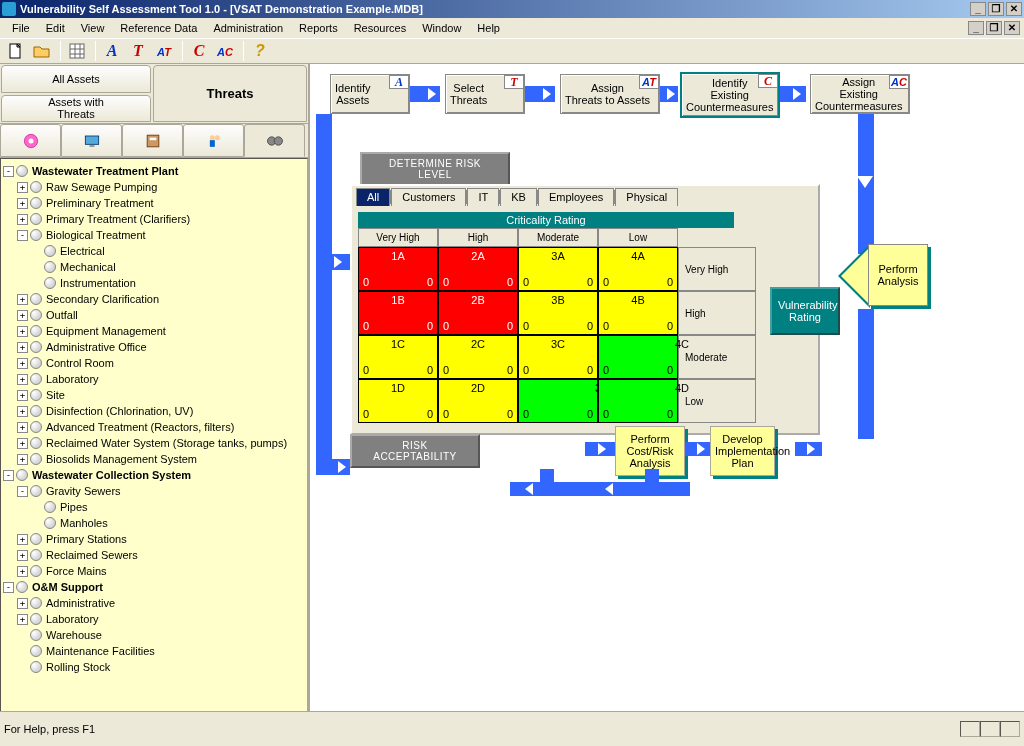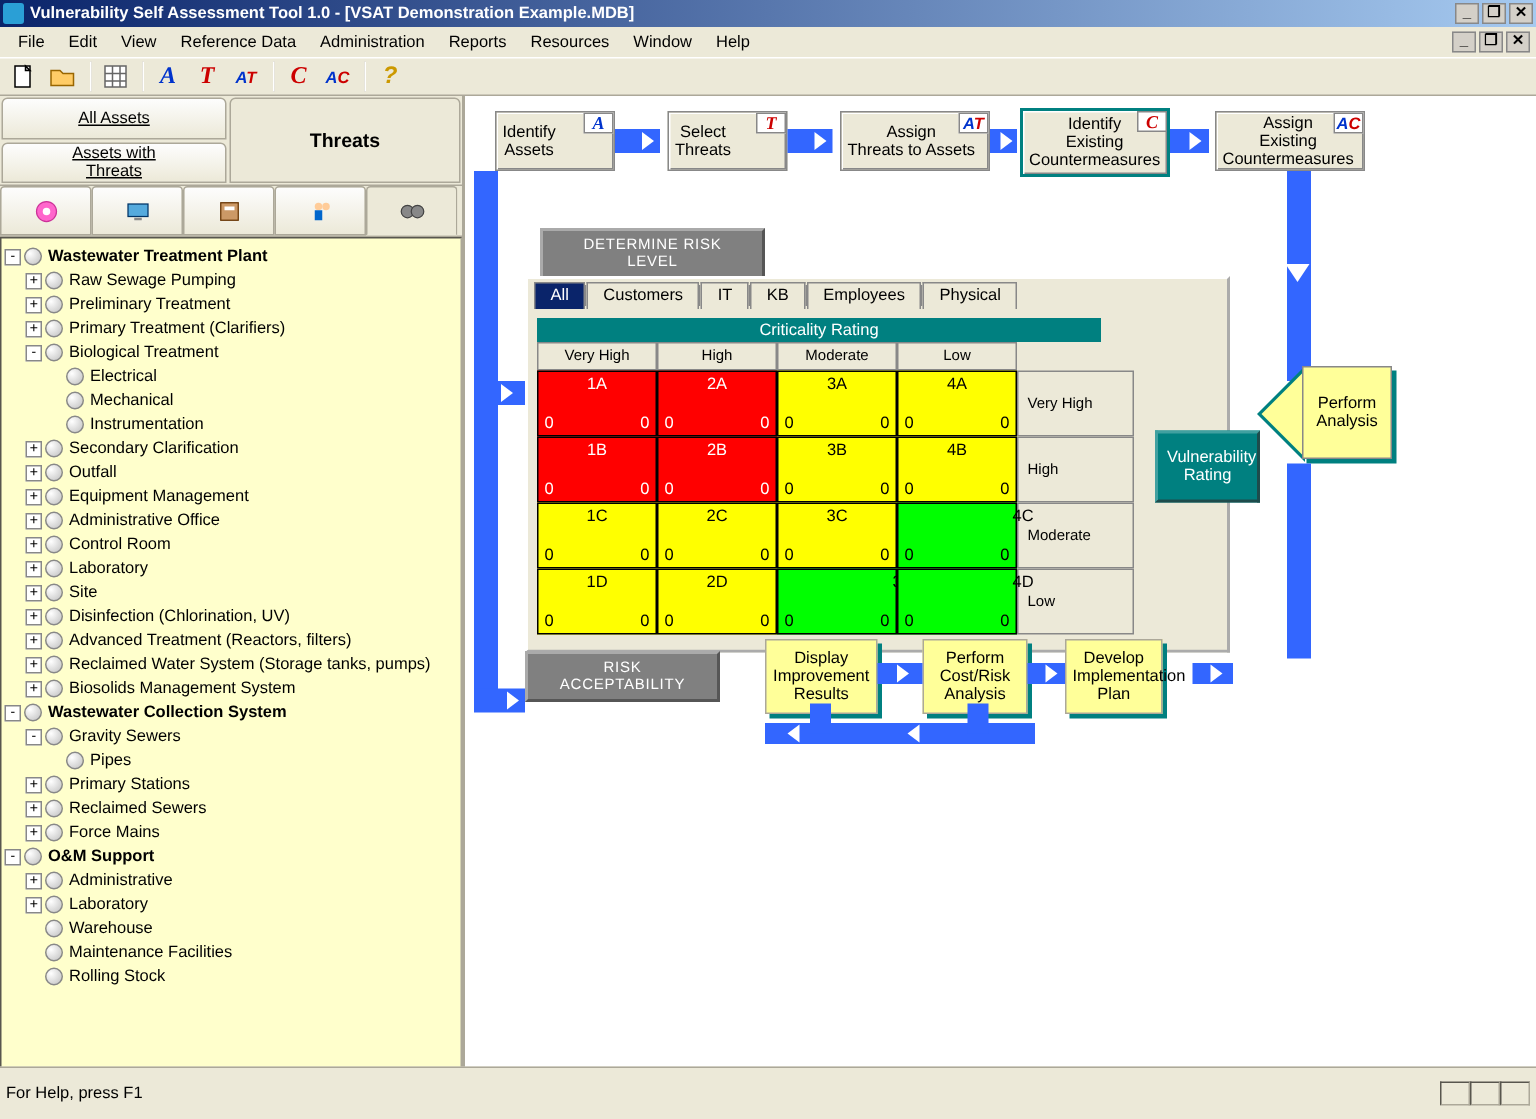--- a/index.html
+++ b/index.html
@@ -24,21 +24,21 @@
   .toolbar .letter { font-family: "Times New Roman", serif; font-style: italic; font-weight: bold; font-size: 16px; }
   .blue { color: #0033cc; } .red { color: #cc0000; }
   
   
   .main { display:flex; height: calc(100% - 84px); }
   .leftpane { width: 310px; background:#ece9d8; border-right:2px solid #aca899; display:flex; flex-direction:column;}
   .rightpane { flex:1; background:#fff; position:relative; overflow:hidden;}
   
   
   .tabrow { display:flex; height:60px; background:#ece9d8; border-bottom:1px solid #aca899;}
-  .tabcol { display:flex; flex-direction:column; width:152px;text-decoration:underline;}
+  .tabcol { display:flex; flex-direction:column; width:152px;}
   .minitab { border:1px solid #aca899; background: linear-gradient(#fdfdfd,#ece9d8); height:28px; display:flex; align-items:center; justify-content:center; margin:1px; border-radius: 4px 4px 0 0; cursor:default;}
   .bigtab { flex:1; border:1px solid #aca899; background:#ece9d8; display:flex; align-items:center; justify-content:center; font-weight:bold; font-size:13px; margin:1px; border-radius: 4px 4px 0 0;}
   
   .iconrow { height:34px; display:flex; border-bottom:1px solid #aca899;}
   .iconbtn { width:61px; border:1px solid #aca899; background:linear-gradient(#fdfdfd,#ece9d8); display:flex; align-items:center; justify-content:center; border-radius:3px 3px 0 0;}
   .iconbtn.sel { background:#ece9d8; border-bottom-color:#ece9d8;}
   
   
   .tree { flex:1; background:#ffffcc; overflow:auto; padding:4px 2px; border:1px inset #aca899;}
   .tnode { display:flex; align-items:center; height:16px; white-space:nowrap;}
@@ -313,20 +313,25 @@
         <div class="tnode ind1">
           <span class="texp">-</span>
           <span class="tdot"></span>
           <span class="tlabel">Gravity Sewers</span>
         </div>
         <div class="tnode ind2">
           <span class="texp blank"> </span>
           <span class="tdot"></span>
           <span class="tlabel">Pipes</span>
         </div>
+        <div class="tnode ind2">
+          <span class="texp blank"> </span>
+          <span class="tdot"></span>
+          <span class="tlabel">Manholes</span>
+        </div>
         <div class="tnode ind1">
           <span class="texp">+</span>
           <span class="tdot"></span>
           <span class="tlabel">Primary Stations</span>
         </div>
         <div class="tnode ind1">
           <span class="texp">+</span>
           <span class="tdot"></span>
           <span class="tlabel">Reclaimed Sewers</span>
         </div>
@@ -533,23 +538,20 @@
 
     <div class="perfarrow2" style="left:528px; top:180px;"></div>
     <div class="perfarrow" style="left:531px; top:182px;"></div>
     <div class="perfbox" style="left:558px; top:180px; width:60px; height:62px;"><span style="white-space:pre-line;">Perform
 Analysis</span></div>
 
     <div class="arrowbox" style="left:548px; top:245px; width:16px; height:130px;"></div>
 
     <div class="stepbtn" style="left:40px; top:370px; width:130px;">RISK ACCEPTABILITY</div>
 
-    <div class="yellowbox" style="left:200px; top:362px; width:75px;"><span style="white-space:pre-line;">Display
-Improvement
-Results</span></div>
     <div class="yellowbox" style="left:305px; top:362px; width:70px;"><span style="white-space:pre-line;">Perform
 Cost/Risk
 Analysis</span></div>
     <div class="yellowbox" style="left:400px; top:362px; width:65px;"><span style="white-space:pre-line;">Develop
 Implementation
 Plan</span></div>
 
     <div class="arrowbox" style="left:275px;top:378px;width:30px;height:14px;"></div>
     <div class="arrowhead rightw" style="left:288px;top:379px;"></div>
     <div class="arrowbox" style="left:375px;top:378px;width:25px;height:14px;"></div>

